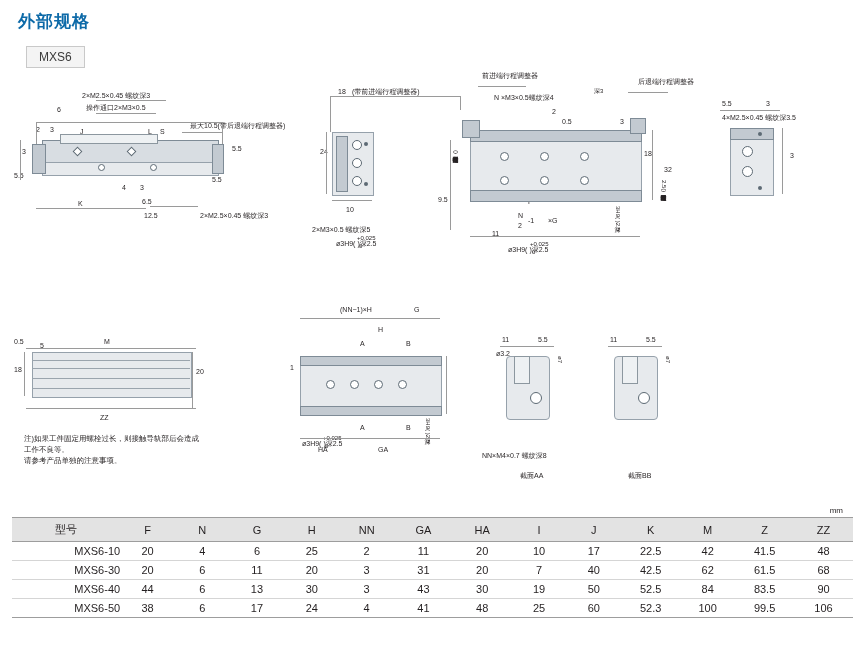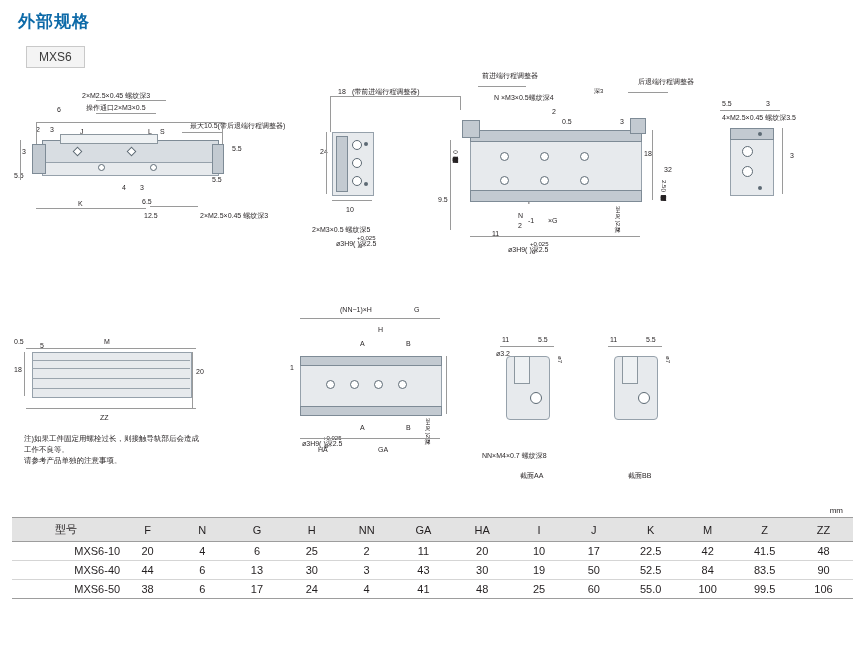--- a/index.html
+++ b/index.html
@@ -307,20 +307,36 @@
         <td>11</td>
         <td>20</td>
         <td>10</td>
         <td>17</td>
         <td>22.5</td>
         <td>42</td>
         <td>41.5</td>
         <td>48</td>
       </tr>
       <tr>
+        <td>MXS6-30</td>
+        <td>20</td>
+        <td>6</td>
+        <td>11</td>
+        <td>20</td>
+        <td>3</td>
+        <td>31</td>
+        <td>20</td>
+        <td>7</td>
+        <td>40</td>
+        <td>42.5</td>
+        <td>62</td>
+        <td>61.5</td>
+        <td>68</td>
+      </tr>
+      <tr>
         <td>MXS6-40</td>
         <td>44</td>
         <td>6</td>
         <td>13</td>
         <td>30</td>
         <td>3</td>
         <td>43</td>
         <td>30</td>
         <td>19</td>
         <td>50</td>
@@ -333,21 +349,21 @@
         <td>MXS6-50</td>
         <td>38</td>
         <td>6</td>
         <td>17</td>
         <td>24</td>
         <td>4</td>
         <td>41</td>
         <td>48</td>
         <td>25</td>
         <td>60</td>
-        <td>55.0</td>
+        <td>52.3</td>
         <td>100</td>
         <td>99.5</td>
         <td>106</td>
       </tr>
     </tbody>
   </table>
 
 </div>
 
 </body></html>

